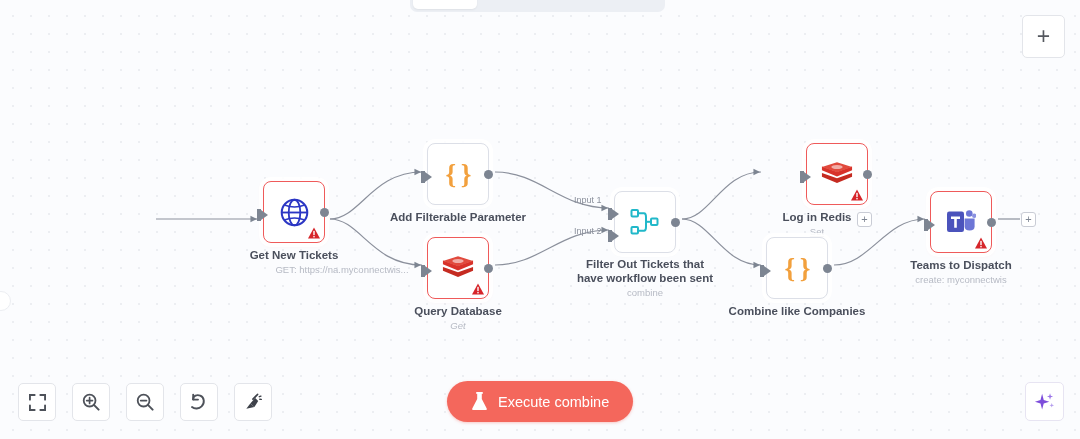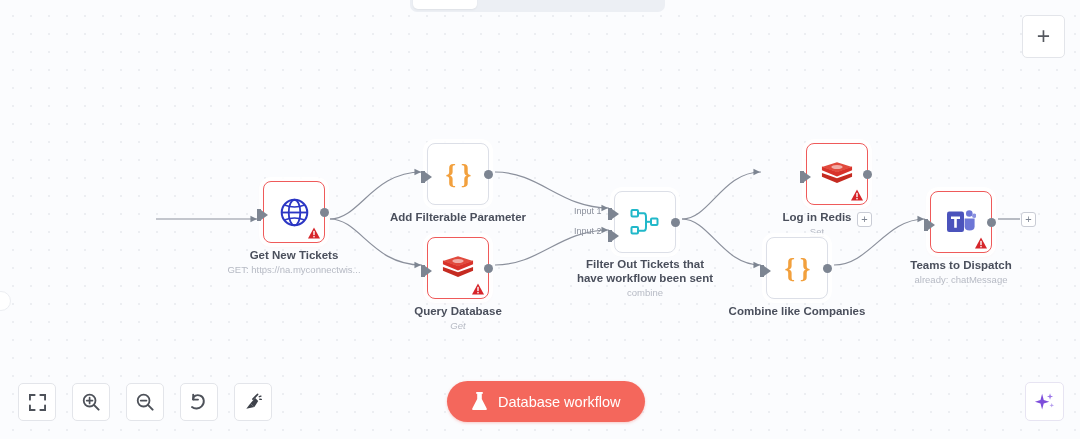--- a/index.html
+++ b/index.html
@@ -164,21 +164,21 @@
       </svg>
       <div class="inarrow" style="left:-7px;top:25px;">
         <svg viewBox="0 0 11 12">
             <rect x="0" y="0" width="4" height="12" fill="#7d8592"></rect>
             <path d="M4,1 L4,11 L11,6 z" fill="#7d8592"></path>
           </svg>
       </div>
       <div class="dot" style="right:-5px;top:26px;"></div>
     </div>
     <div class="nlabel">Get New Tickets</div>
-    <div class="nsub" style="top:83px;">GET: https://na.myconnectwis...</div>
+    <div class="nsub" style="top:83px;margin-left:48px;">GET: https://na.myconnectwis...</div>
   </div>
 
   <div class="node" style="left:427px;top:143px;">
     <div class="nbox">
       <span style="font-size:27px;color:#f2a03d;font-family:'Liberation Serif',serif;font-weight:700;line-height:1;letter-spacing:-1px;">{&nbsp;}</span>
       <div class="inarrow" style="left:-7px;top:25px;">
         <svg viewBox="0 0 11 12">
             <rect x="0" y="0" width="4" height="12" fill="#7d8592"></rect>
             <path d="M4,1 L4,11 L11,6 z" fill="#7d8592"></path>
           </svg>
@@ -231,21 +231,21 @@
           </svg>
       </div>
       <div class="inarrow" style="left:-7px;top:36px;">
         <svg viewBox="0 0 11 12">
             <rect x="0" y="0" width="4" height="12" fill="#7d8592"></rect>
             <path d="M4,1 L4,11 L11,6 z" fill="#7d8592"></path>
           </svg>
       </div>
       <div class="dot" style="right:-5px;top:26px;"></div>
     </div>
-    <div class="inlabel" style="left:-40px;top:15px;">Input 1</div>
+    <div class="inlabel" style="left:-40px;top:4px;">Input 1</div>
     <div class="inlabel" style="left:-40px;top:35px;">Input 2</div>
     <div class="nlabel two" style="top:66px;">
       <span>Filter Out Tickets that</span><br>
       <span>have workflow been sent</span>
     </div>
     <div class="nsub" style="top:96px;">combine</div>
   </div>
 
   <div class="node" style="left:766px;top:143px;padding-left:40px;">
     <div class="nbox err">
@@ -305,21 +305,21 @@
       </svg>
       <div class="inarrow" style="left:-7px;top:25px;">
         <svg viewBox="0 0 11 12">
             <rect x="0" y="0" width="4" height="12" fill="#7d8592"></rect>
             <path d="M4,1 L4,11 L11,6 z" fill="#7d8592"></path>
           </svg>
       </div>
       <div class="dot" style="right:-5px;top:26px;"></div>
     </div>
     <div class="nlabel">Teams to Dispatch</div>
-    <div class="nsub" style="top:83px;">already: chatMessage</div>
+    <div class="nsub" style="top:83px;">create: myconnectwis</div>
   </div>
   <div class="plusbtn" style="left:1021px;top:212px;">
     <span>+</span>
   </div>
 
   <div id="leftstub"></div>
 </div>
 
 <div id="tabs">
   <div class="tab active">Editor</div>
@@ -372,21 +372,21 @@
       <path d="M15.3,3.7 L16.9,3.1 M15.8,6.2 L17.3,6.4" stroke="#3d4149" stroke-width="1.4" stroke-linecap="round"></path>
     </svg>
   </div>
 </div>
 
 <button id="execbtn">
   <svg width="17" height="19" viewBox="0 0 17 19">
     <path d="M6.2,1 L10.8,1 L10.8,7 L15.6,16.2 Q16.5,18 14.4,18 L2.6,18 Q0.5,18 1.4,16.2 L6.2,7 z" fill="#fff"></path>
     <rect x="5" y="0" width="7" height="1.8" rx="0.9" fill="#fff"></rect>
   </svg>
-  <span>Database workflow</span>
+  <span>Execute combine</span>
 </button>
 
 <div id="aibtn">
   <svg width="21" height="21" viewBox="0 0 22 22">
     <path d="M8.5,3 L10.2,9.3 L16,11.2 L10.2,13.1 L8.5,19.4 L6.8,13.1 L1,11.2 L6.8,9.3 z" fill="#7d4ddb"></path>
     <path d="M16.8,2.4 L17.6,5 L20,5.8 L17.6,6.6 L16.8,9.2 L16,6.6 L13.6,5.8 L16,5 z" fill="#9b74e8"></path>
     <path d="M18.6,12.6 L19.2,14.4 L21,15 L19.2,15.6 L18.6,17.4 L18,15.6 L16.2,15 L18,14.4 z" fill="#b39ced"></path>
   </svg>
 </div>
 

